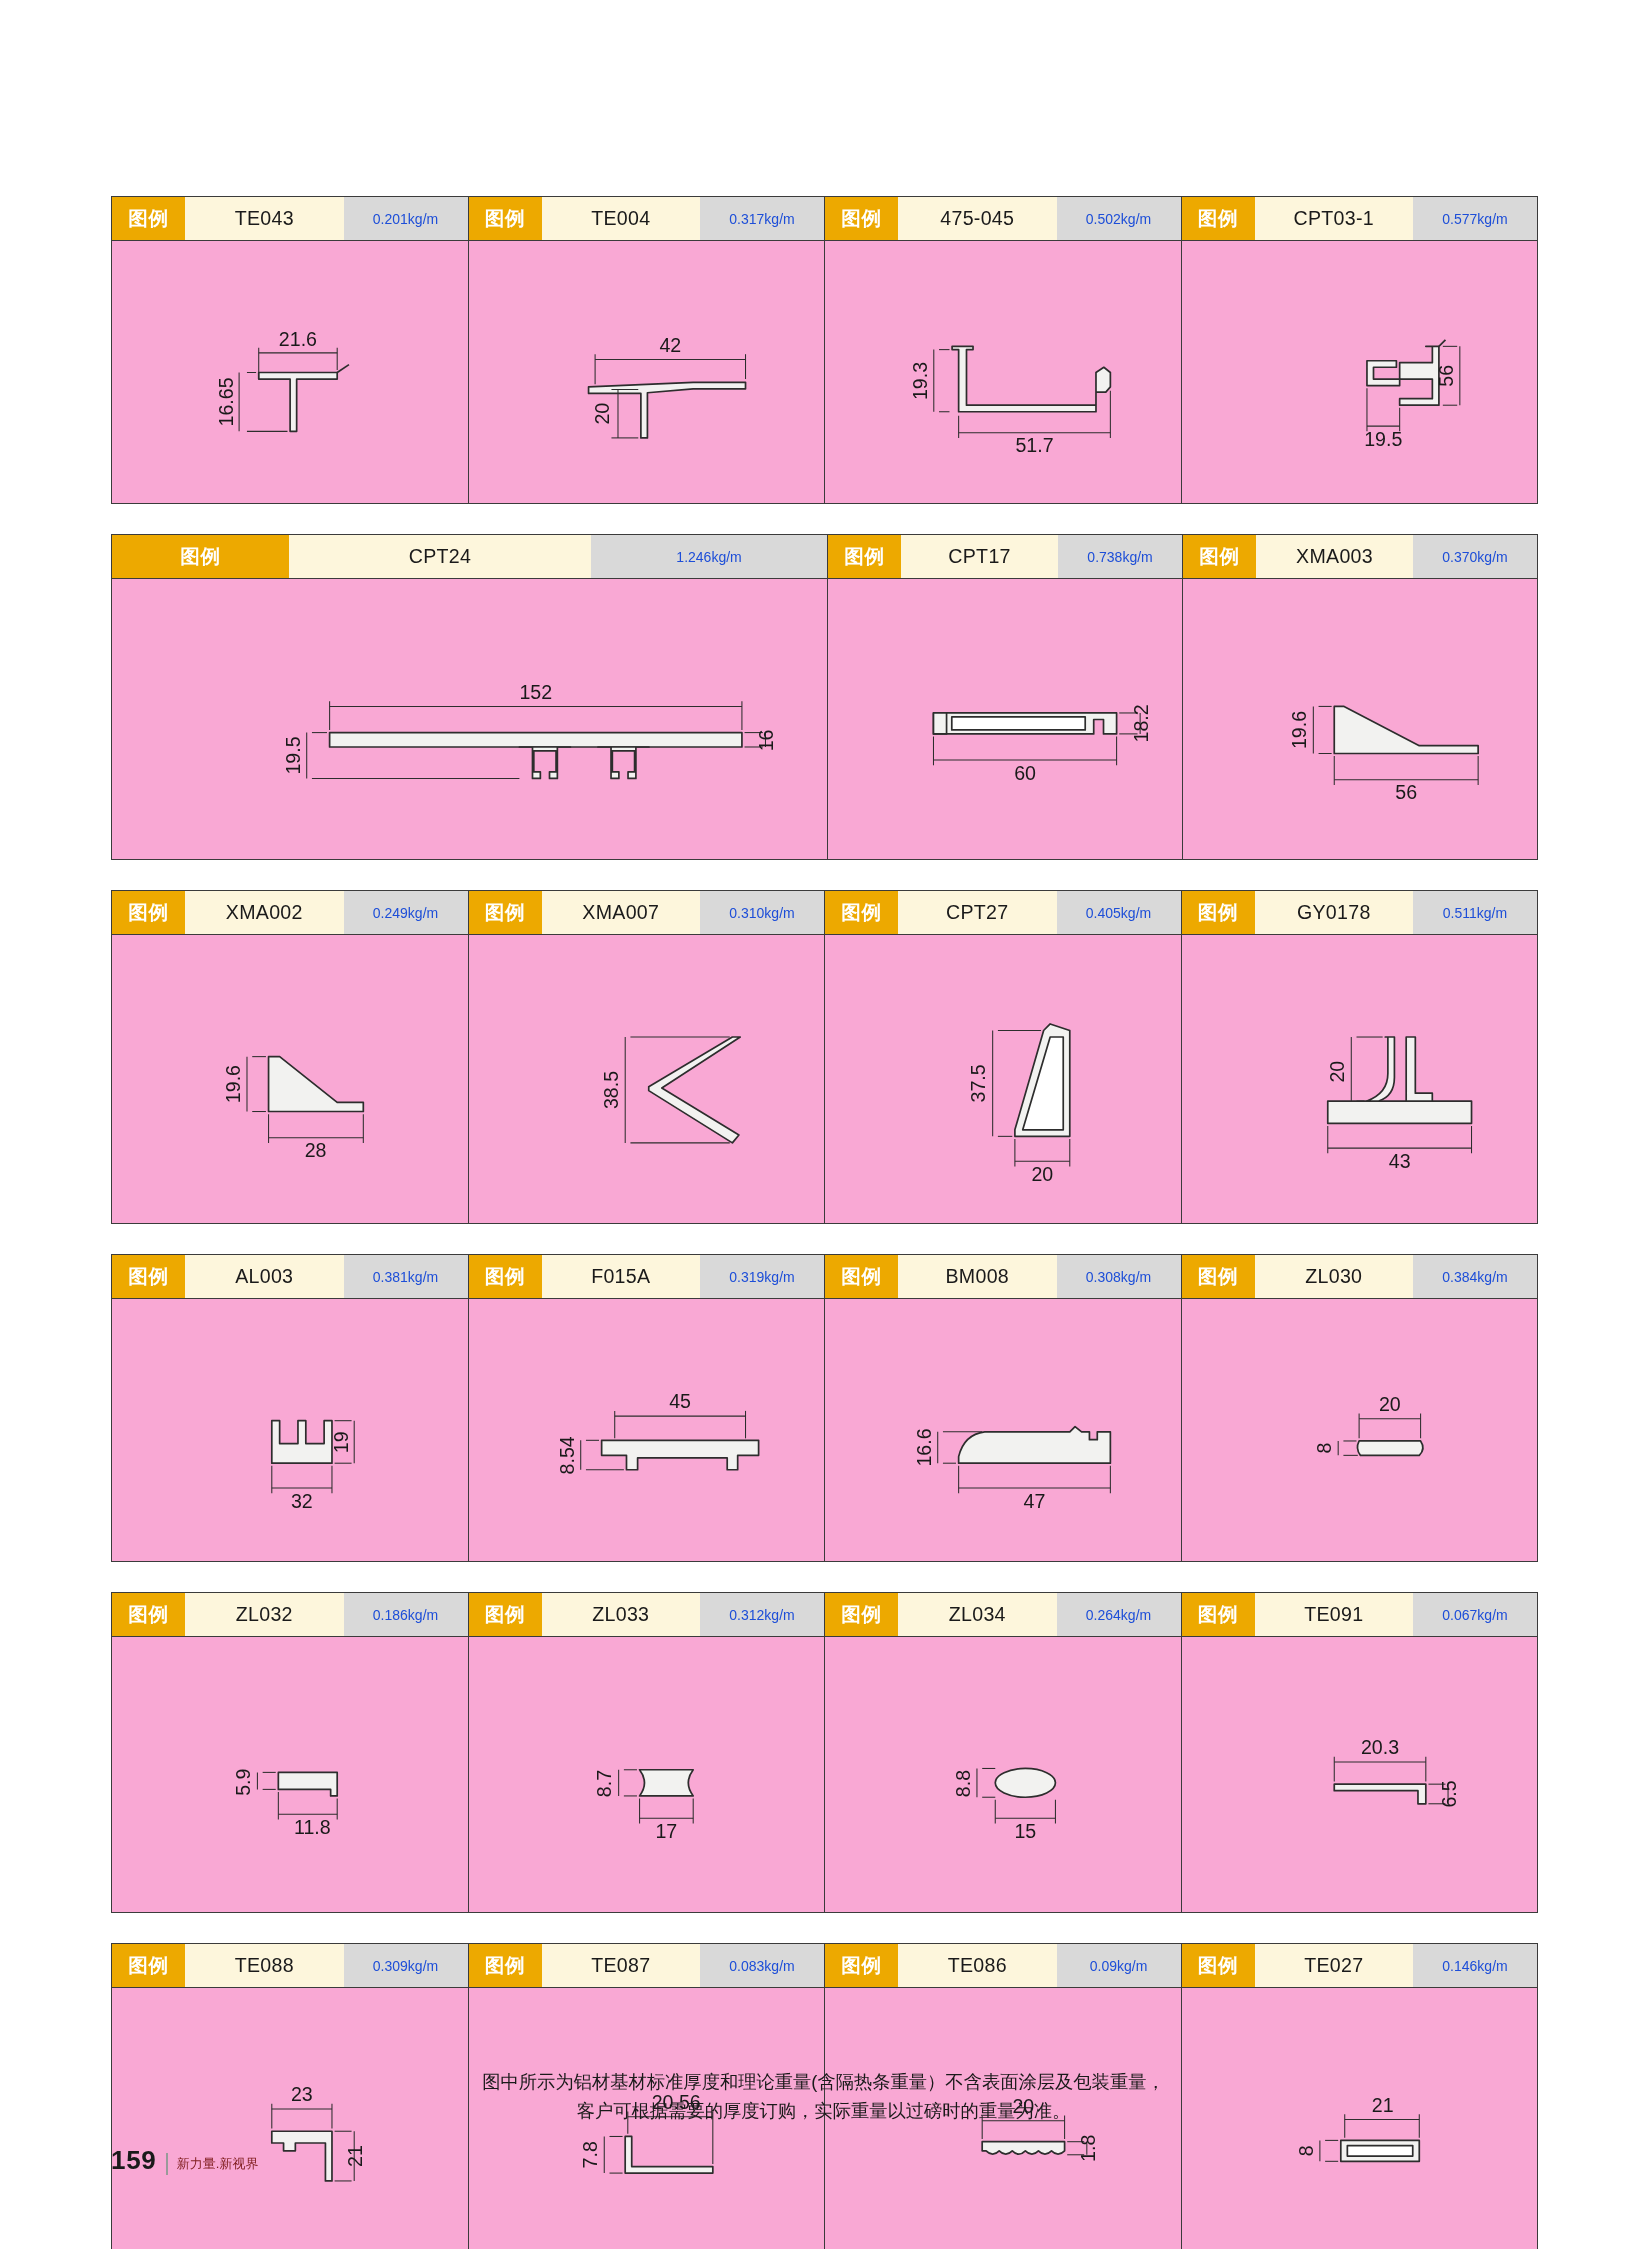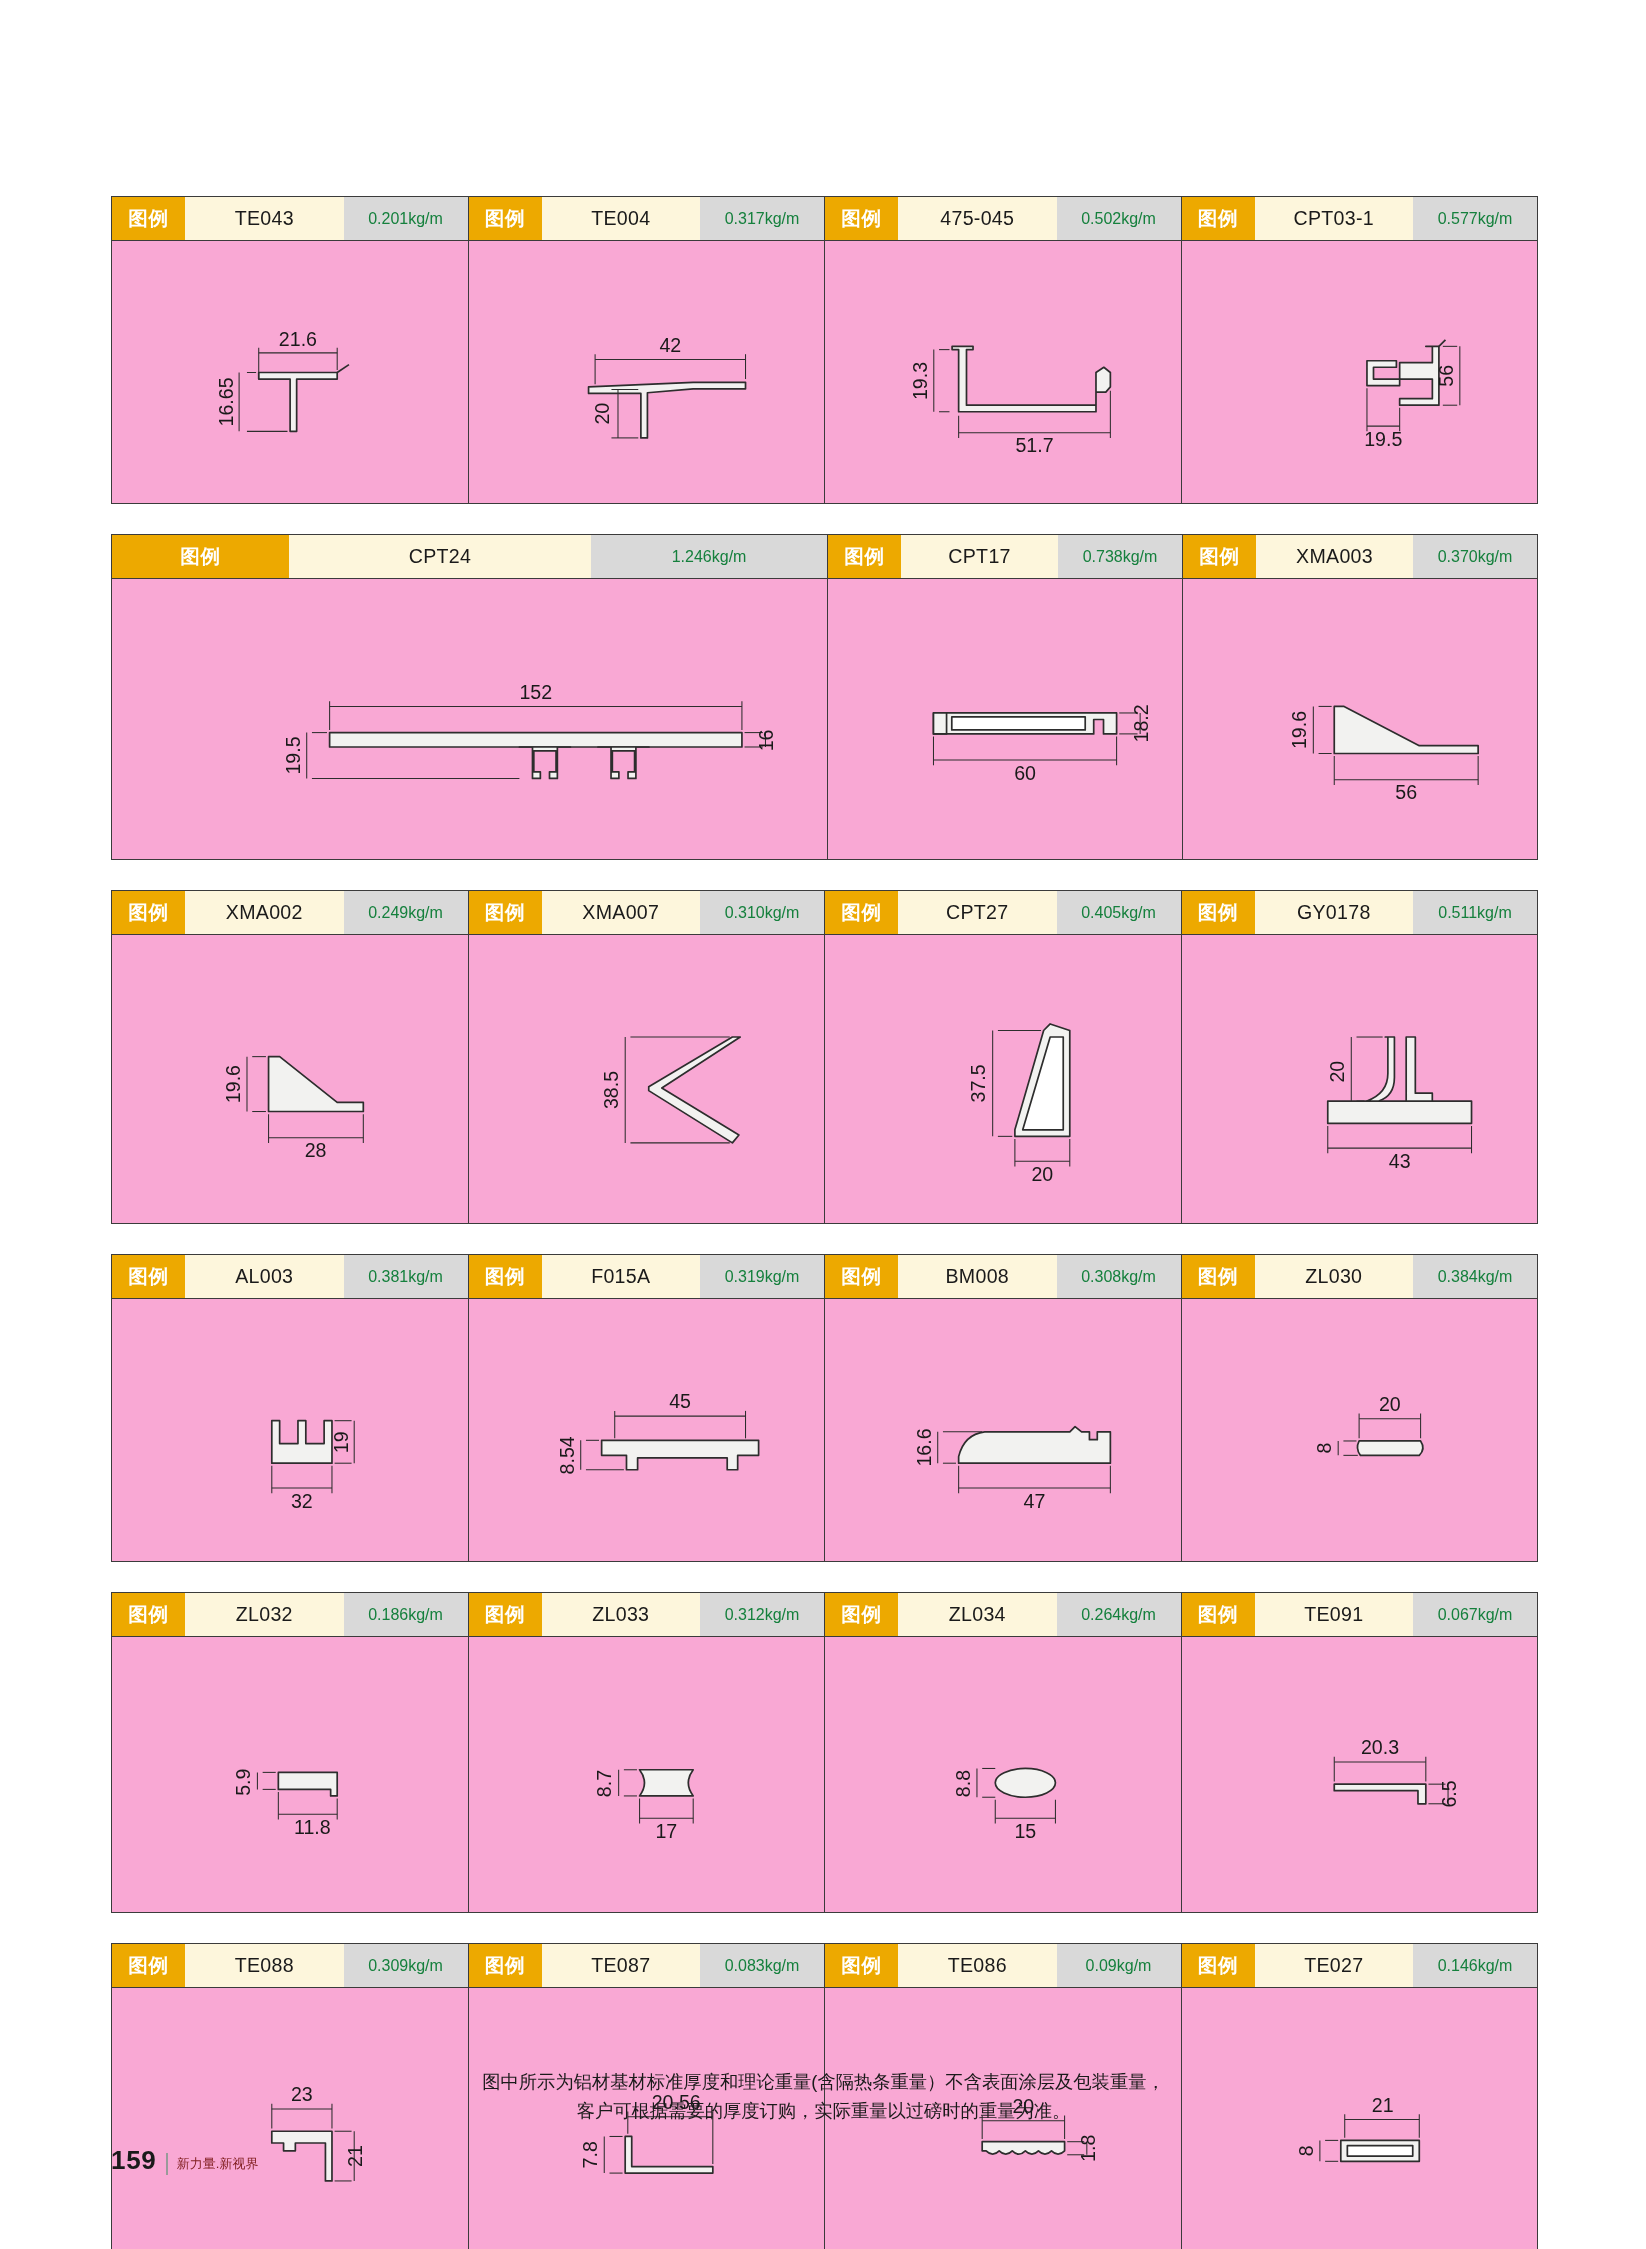--- a/index.html
+++ b/index.html
@@ -77,22 +77,22 @@
     display: flex;
     align-items: center;
     justify-content: center;
     flex: 1 1 auto;
     letter-spacing: 0.3px;
     text-align: center;
   }
 
   .weight {
     background: #d9d9d9;
-    color: #15803d;
-    font-size: 16px;
+    color: #1d4ed8;
+    font-size: 14px;
     display: flex;
     align-items: center;
     justify-content: center;
     width: 124px;
     flex: 0 0 auto;
   }
   .weight.wide { width: 236px; }
 
   .cell-body {
     position: relative;

